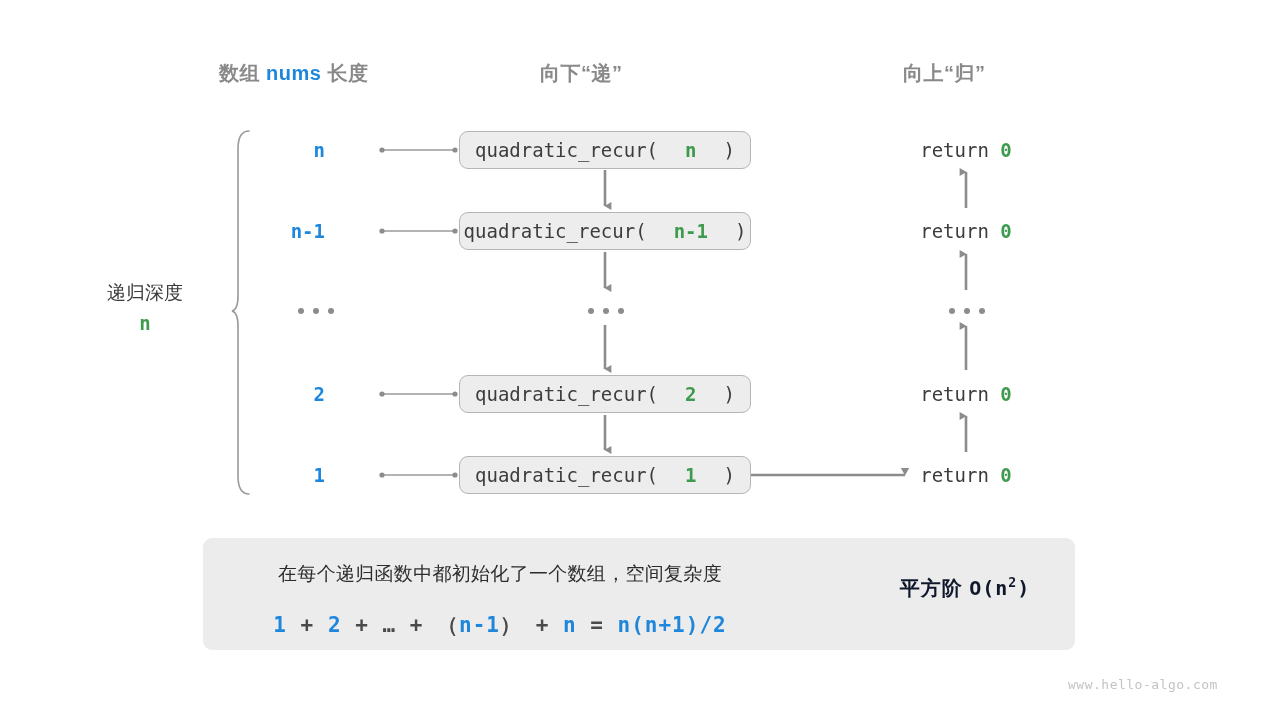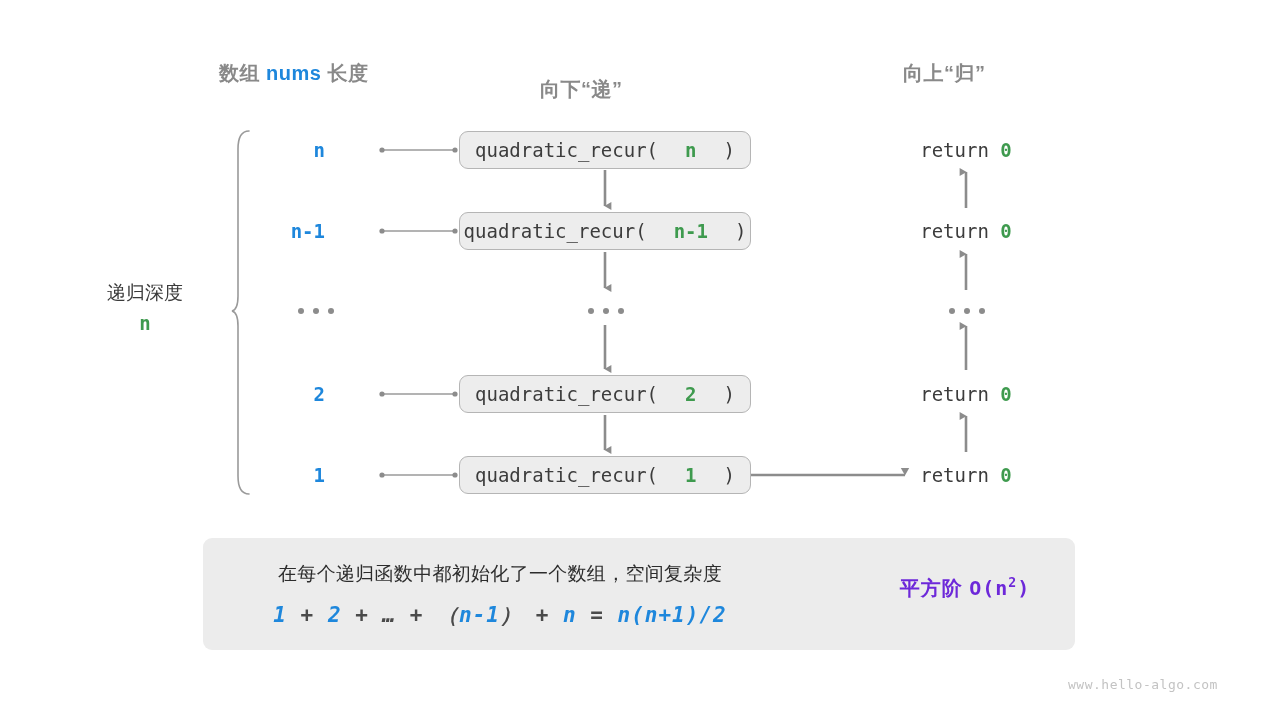--- a/index.html
+++ b/index.html
@@ -130,47 +130,46 @@
     position: absolute;
     text-align: center;
     white-space: nowrap;
   }
   .summary-line1 {
     font-size: 19px;
     color: #2c2c2c;
     letter-spacing: 0.3px;
   }
   .summary-line2 {
-    margin-top: 14px;
+    margin-top: 24px;
     font-family: "DejaVu Sans Mono", "Liberation Mono", monospace;
     font-size: 21px;
     font-weight: bold;
     color: #5a5a5a;
     letter-spacing: 1px;
-    font-style: italic;
   }
   .summary-line2 .b { color: #1e87dc; }
   .summary-line2 .op { color: #4a4a4a; font-weight: bold; }
 
   .summary-right {
     position: absolute;
     text-align: center;
     white-space: nowrap;
   }
   .sr-title {
     font-size: 19px;
     font-weight: bold;
     color: #2c2c2c;
     letter-spacing: 1px;
   }
   .sr-value {
     margin-top: 13px;
     font-size: 20px;
     font-weight: bold;
-    color: #6d28d9;
+    color: #0f172a;
     letter-spacing: 1px;
   }
   .sr-value .mono {
     font-family: "DejaVu Sans Mono", "Liberation Mono", monospace;
   }
   .sr-value sup { font-size: 0.66em; }
 
   
   .watermark {
     position: absolute;
@@ -247,21 +246,21 @@
 
     <g>
       <path d="M800,601 L828,601 L828,592 L848,606.5 L828,621 L828,612 L800,612 Z" fill="#cfcfcf"></path>
     </g>
   </svg>
 
   <div class="col-header" style="left:219px; top:60px;">
     <span>数组 </span><span class="mono-blue">nums</span><span> 长度</span>
   </div>
 
-  <div class="col-header" style="left:540px; top:76px;">向下“递”</div>
+  <div class="col-header" style="left:540px; top:60px;">向下“递”</div>
 
   <div class="col-header" style="left:903px; top:60px;">向上“归”</div>
 
   <div class="depth-label" style="left:85px; top:278px; width:120px;">
     <div>递归深度</div>
     <div class="depth-n">n</div>
   </div>
 
   <div class="size-label" style="left:240px; top:139px; width:85px;">n</div>
   <div class="size-label" style="left:240px; top:220px; width:85px;">n-1</div>

